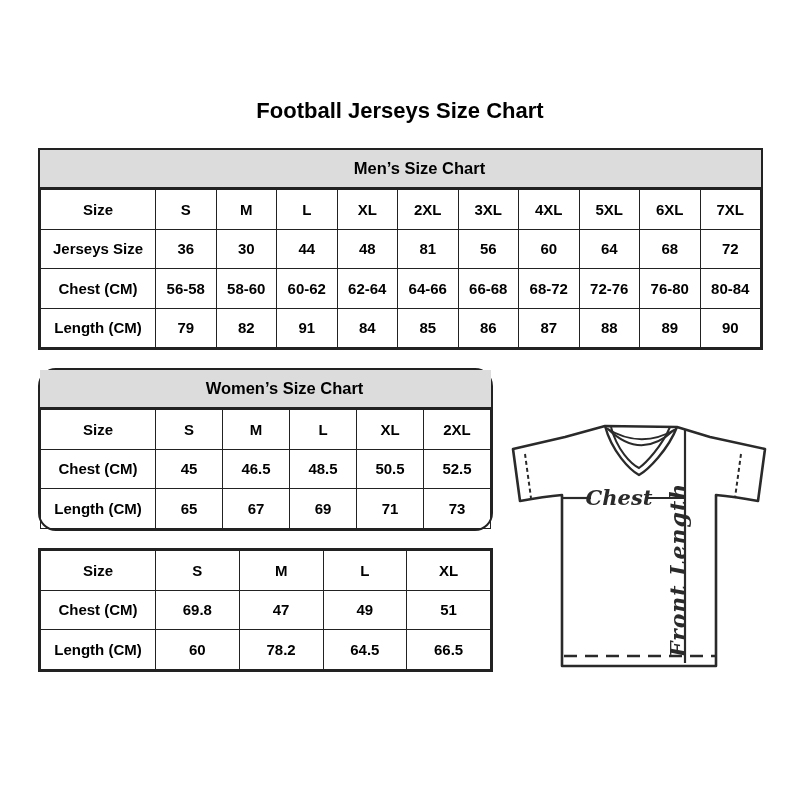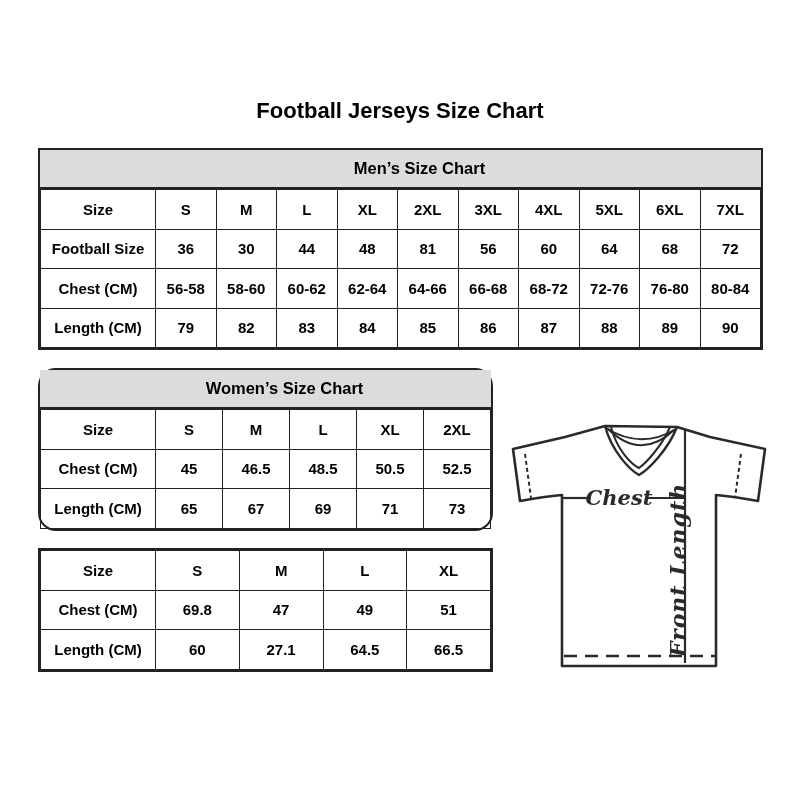--- a/index.html
+++ b/index.html
@@ -55,21 +55,21 @@
             <td>L</td>
             <td>XL</td>
             <td>2XL</td>
             <td>3XL</td>
             <td>4XL</td>
             <td>5XL</td>
             <td>6XL</td>
             <td>7XL</td>
           </tr>
           <tr>
-            <td>Football Size</td>
+            <td>Jerseys Size</td>
             <td>36</td>
             <td>30</td>
             <td>44</td>
             <td>48</td>
             <td>81</td>
             <td>56</td>
             <td>60</td>
             <td>64</td>
             <td>68</td>
             <td>72</td>
@@ -84,21 +84,21 @@
             <td>66-68</td>
             <td>68-72</td>
             <td>72-76</td>
             <td>76-80</td>
             <td>80-84</td>
           </tr>
           <tr>
             <td>Length (CM)</td>
             <td>79</td>
             <td>82</td>
-            <td>83</td>
+            <td>91</td>
             <td>84</td>
             <td>85</td>
             <td>86</td>
             <td>87</td>
             <td>88</td>
             <td>89</td>
             <td>90</td>
           </tr>
         </tbody>
     </table>
@@ -149,21 +149,21 @@
           <tr>
             <td>Chest (CM)</td>
             <td>69.8</td>
             <td>47</td>
             <td>49</td>
             <td>51</td>
           </tr>
           <tr>
             <td>Length (CM)</td>
             <td>60</td>
-            <td>27.1</td>
+            <td>78.2</td>
             <td>64.5</td>
             <td>66.5</td>
           </tr>
         </tbody>
     </table>
   </div>
 
   <div class="jersey-wrap">
     <svg viewBox="0 0 272 302" xmlns="http://www.w3.org/2000/svg">
 

